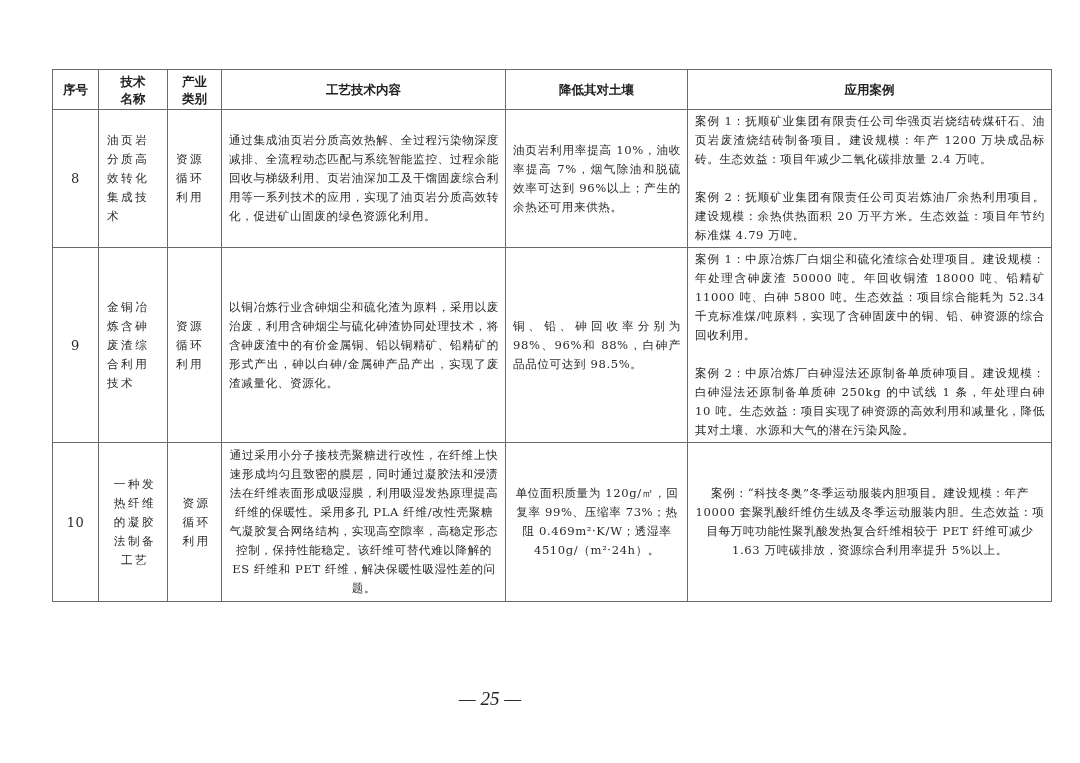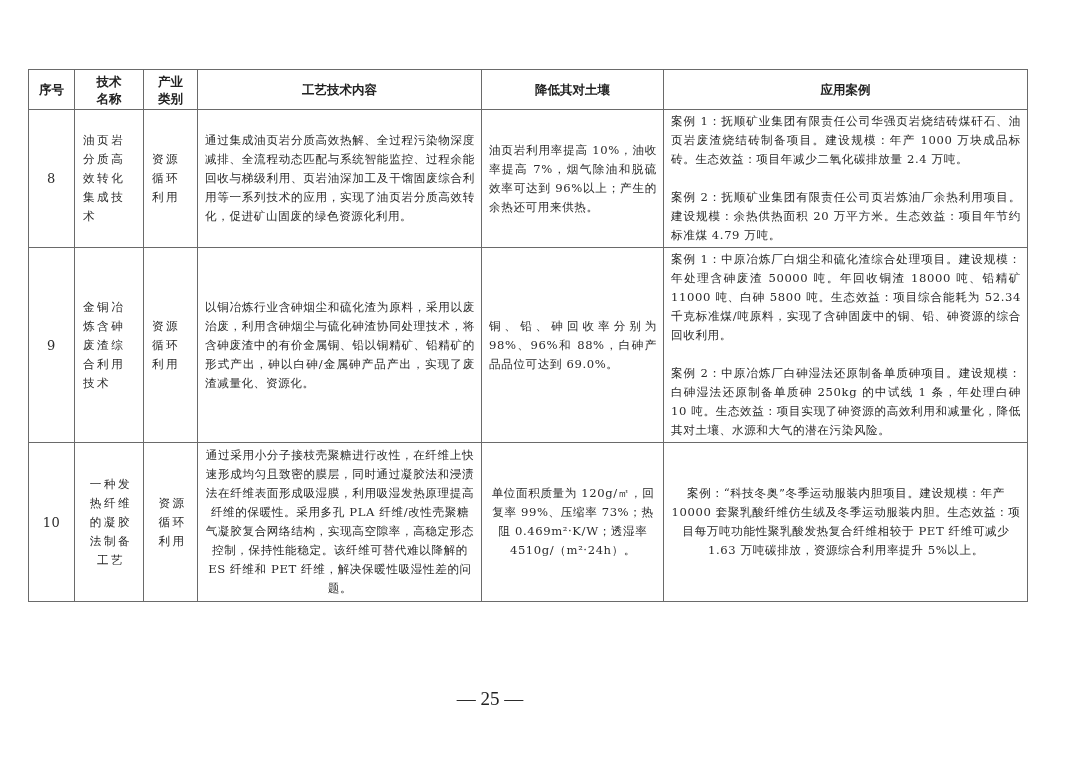--- a/index.html
+++ b/index.html
@@ -1,35 +1,35 @@
 <!DOCTYPE html>
 <html><head>
   <meta charset="utf-8">
   <style>
     html, body { margin: 0; padding: 0; background: #ffffff; }
     body { width: 1080px; height: 763px; position: relative; overflow: hidden;
            font-family: "DejaVu Serif", "Liberation Serif", serif; color: #2a2a2a; }
-    .tbl { position: absolute; left: 28px; top: 69px; width: 999px;
+    .tbl { position: absolute; left: 52px; top: 69px; width: 999px;
            border-collapse: collapse; table-layout: fixed; }
     .tbl th, .tbl td { border: 1px solid #6a6a6a; padding: 0; vertical-align: middle; }
     .tbl th { font-family: "DejaVu Sans", "Liberation Sans", sans-serif; font-weight: bold;
               font-size: 12.5px; color: #222; text-align: center; line-height: 17px; height: 39px; }
     .tbl td { font-size: 11.6px; line-height: 19px; letter-spacing: 0.6px; }
     .c-no { text-align: center; font-size: 13px !important; }
     .c-name, .c-cat { padding: 0 4px 0 8px !important; text-align: left; letter-spacing: 2.5px !important; }
     .c-proc { padding: 2px 6px 2px 7px !important; text-align: justify; }
     .c-param { padding: 2px 6px 2px 7px !important; text-align: justify; }
     .c-case { padding: 2px 6px 2px 7px !important; text-align: justify; }
     .case-block { display: block; }
     .case-gap { height: 19px; }
     .row8 td { height: 130px; }
     .row9 td { height: 189px; }
     .row10 td { height: 154px; text-align: center; }
     .footer { position: absolute; left: 0; width: 980px; top: 688px; text-align: center;
-              font-family: "Liberation Serif", "DejaVu Serif", serif; font-size: 19px; color: #222; }
+              font-family: "Liberation Serif", "DejaVu Serif", serif; font-size: 19px; color: #222; font-style: italic; }
   </style>
 </head>
 <body>
 
 <table class="tbl">
   <colgroup>
     <col style="width:46px">
     <col style="width:69px">
     <col style="width:54px">
     <col style="width:284px">
@@ -53,31 +53,31 @@
     </tr>
   </thead>
   <tbody>
     <tr class="row8">
       <td class="c-no">8</td>
       <td class="c-name">油页岩分质高效转化集成技术</td>
       <td class="c-cat">资源循环利用</td>
       <td class="c-proc">通过集成油页岩分质高效热解、全过程污染物深度减排、全流程动态匹配与系统智能监控、过程余能回收与梯级利用、页岩油深加工及干馏固废综合利用等一系列技术的应用，实现了油页岩分质高效转化，促进矿山固废的绿色资源化利用。</td>
       <td class="c-param">油页岩利用率提高 10%，油收率提高 7%，烟气除油和脱硫效率可达到 96%以上；产生的余热还可用来供热。</td>
       <td class="c-case">
-        <span class="case-block">案例 1：抚顺矿业集团有限责任公司华强页岩烧结砖煤矸石、油页岩废渣烧结砖制备项目。建设规模：年产 1000 万块成品标砖。生态效益：项目年减少二氧化碳排放量 2.4 万吨。</span>
+        <span class="case-block">案例 1：抚顺矿业集团有限责任公司华强页岩烧结砖煤矸石、油页岩废渣烧结砖制备项目。建设规模：年产 1200 万块成品标砖。生态效益：项目年减少二氧化碳排放量 2.4 万吨。</span>
         <span class="case-block case-gap"></span>
         <span class="case-block">案例 2：抚顺矿业集团有限责任公司页岩炼油厂余热利用项目。建设规模：余热供热面积 20 万平方米。生态效益：项目年节约标准煤 4.79 万吨。</span>
       </td>
     </tr>
     <tr class="row9">
       <td class="c-no">9</td>
       <td class="c-name">金铜冶炼含砷废渣综合利用技术</td>
       <td class="c-cat">资源循环利用</td>
       <td class="c-proc">以铜冶炼行业含砷烟尘和硫化渣为原料，采用以废治废，利用含砷烟尘与硫化砷渣协同处理技术，将含砷废渣中的有价金属铜、铅以铜精矿、铅精矿的形式产出，砷以白砷/金属砷产品产出，实现了废渣减量化、资源化。</td>
-      <td class="c-param">铜、铅、砷回收率分别为 98%、96%和 88%，白砷产品品位可达到 69.0%。</td>
+      <td class="c-param">铜、铅、砷回收率分别为 98%、96%和 88%，白砷产品品位可达到 98.5%。</td>
       <td class="c-case">
         <span class="case-block">案例 1：中原冶炼厂白烟尘和硫化渣综合处理项目。建设规模：年处理含砷废渣 50000 吨。年回收铜渣 18000 吨、铅精矿 11000 吨、白砷 5800 吨。生态效益：项目综合能耗为 52.34 千克标准煤/吨原料，实现了含砷固废中的铜、铅、砷资源的综合回收利用。</span>
         <span class="case-block case-gap"></span>
         <span class="case-block">案例 2：中原冶炼厂白砷湿法还原制备单质砷项目。建设规模：白砷湿法还原制备单质砷 250kg 的中试线 1 条，年处理白砷 10 吨。生态效益：项目实现了砷资源的高效利用和减量化，降低其对土壤、水源和大气的潜在污染风险。</span>
       </td>
     </tr>
     <tr class="row10">
       <td class="c-no">10</td>
       <td class="c-name">一种发热纤维的凝胶法制备工艺</td>
       <td class="c-cat">资源循环利用</td>

